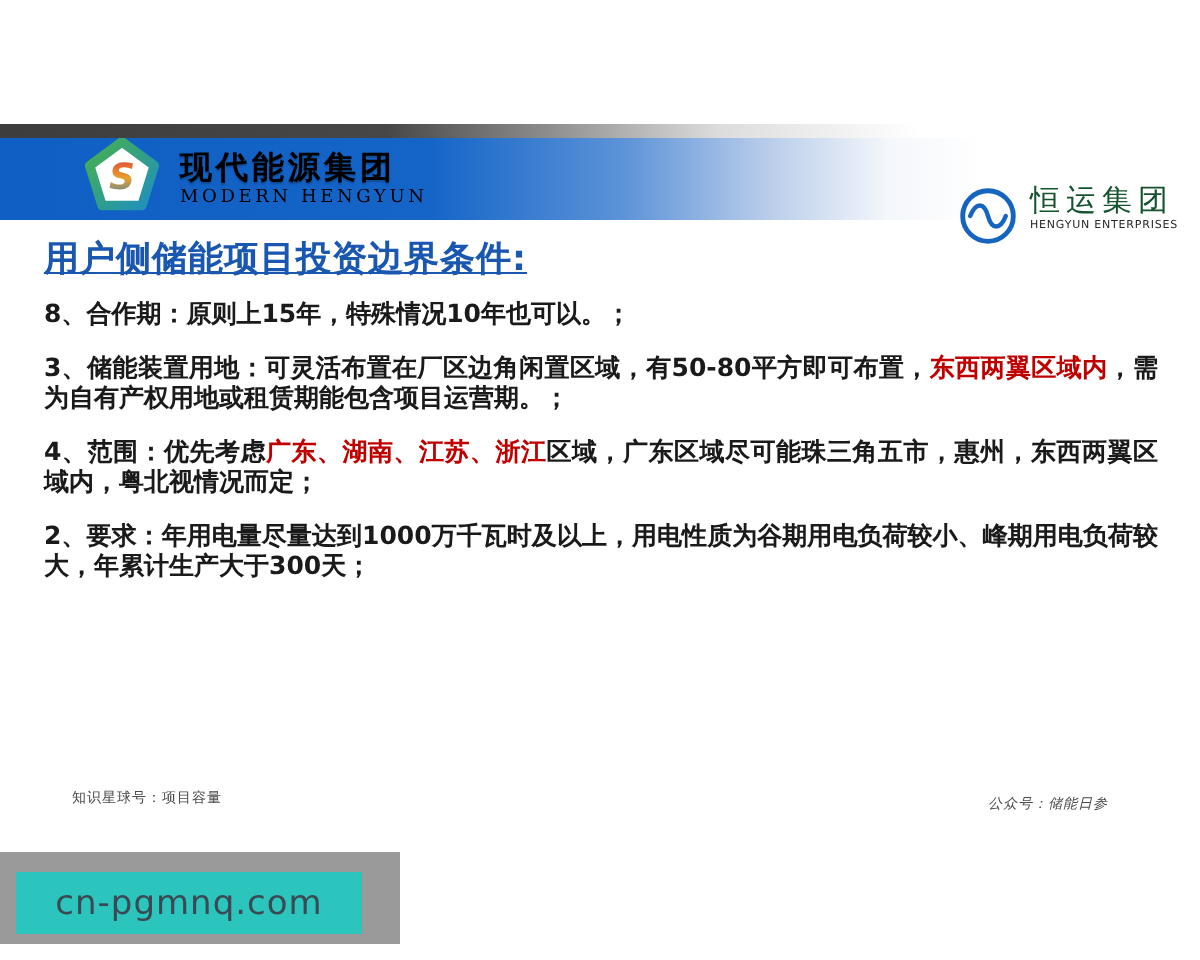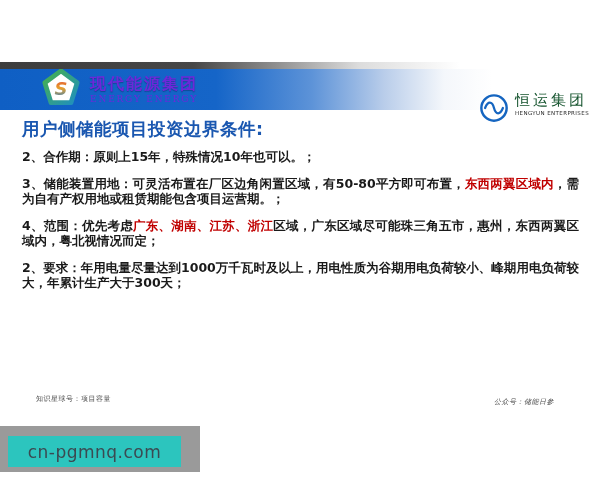--- a/index.html
+++ b/index.html
@@ -18,34 +18,34 @@
     position:absolute; left:0; top:62px; width:460px; height:7px;
     background:linear-gradient(90deg,#3d3d3d 0%,#474747 42%,#8f8f8f 60%,#dcdcdc 78%,rgba(255,255,255,0) 100%);
   }
   .banner {
     position:absolute; left:0; top:69px; width:600px; height:41px;
     background:linear-gradient(90deg,#0f5fc4 0%,#1565c8 36%,#5d93d8 52%,#b9cdea 64%,#f4f7fb 74%,#ffffff 82%);
   }
 
   
   .brand-left { position:absolute; left:42px; top:72px; height:36px; display:flex; align-items:center; gap:10px; }
-  .brand-names { color:#6d28d9; line-height:1.1;text-align:center; }
+  .brand-names { color:#000000; line-height:1.1; }
   .brand-name-cn { font-size:16px; font-weight:bold; letter-spacing:2px; text-shadow:0 1px 1px rgba(0,0,0,.25); }
   .brand-name-en { font-size:9px; font-family:"DejaVu Serif", serif; letter-spacing:1.8px; margin-top:2px; }
 
   
   .brand-right { position:absolute; left:479px; top:93px; display:flex; align-items:flex-start; gap:6px; }
   .brand-right .names { line-height:1; }
   .brand-right .cn { font-size:15px; font-weight:normal; color:#14532d; letter-spacing:3px; }
   .brand-right .en { font-size:5.5px; color:#2a2a2a; letter-spacing:0.4px; margin-top:3px; }
 
   
   .page-title {
     position:absolute; left:22px; top:117px; width:556px;
-    font-size:17.5px; font-weight:bold; color:#1a57b0; letter-spacing:0.5px;
+    font-size:17.5px; font-weight:bold; color:#1a57b0; letter-spacing:0.5px;text-decoration:underline;
   }
 
   
   .content {
     position:absolute; left:22px; top:149px; width:557px;
     font-size:12.5px; line-height:15px; font-weight:bold;
     color:#1a1a1a; text-align:justify;
   }
   .content .item { margin-bottom:12px; }
   .content .seg-red { color:#c00000; }
@@ -89,41 +89,41 @@
               <stop offset="0.5" stop-color="#e8a02c"></stop>
               <stop offset="1" stop-color="#2e7fc2"></stop>
           </linearGradient>
         </defs>
         <path d="M20 2 L37 14.5 L30.5 35.5 L9.5 35.5 L3 14.5 Z" fill="#ffffff" stroke="url(#sg)" stroke-width="5" stroke-linejoin="round"></path>
         <text x="20" y="27" text-anchor="middle" font-size="19" font-weight="bold" font-style="italic" fill="url(#ss)">S</text>
       </svg>
     </span>
     <span class="brand-names">
       <div class="brand-name-cn">现代能源集团</div>
-      <div class="brand-name-en">ENERGY ENERGY</div>
+      <div class="brand-name-en">MODERN HENGYUN</div>
     </span>
   </div>
 
   <div class="brand-right">
     <span>
       <svg width="30" height="30" viewBox="0 0 32 32">
         <circle cx="16" cy="16" r="13.5" fill="none" stroke="#1565c0" stroke-width="2.6"></circle>
         <path d="M6.5 16 C9.5 8.5, 14 8.5, 16 16 C18 23.5, 22.5 23.5, 25.5 16" fill="none" stroke="#1565c0" stroke-width="2.4" stroke-linecap="round"></path>
       </svg>
     </span>
     <span class="names">
       <div class="cn">恒运集团</div>
       <div class="en">HENGYUN ENTERPRISES</div>
     </span>
   </div>
 
   <div class="page-title">用户侧储能项目投资边界条件:</div>
 
   <div class="content">
-      <div class="item"><span>2、合作期：原则上15年，特殊情况10年也可以。；</span></div>
+      <div class="item"><span>8、合作期：原则上15年，特殊情况10年也可以。；</span></div>
       <div class="item"><span>3、储能装置用地：可灵活布置在厂区边角闲置区域，有50-80平方即可布置，</span><span class="seg-red">东西两翼区域内</span><span>，需为自有产权用地或租赁期能包含项目运营期。；</span></div>
       <div class="item"><span>4、范围：优先考虑</span><span class="seg-red">广东、湖南、江苏、浙江</span><span>区域，广东区域尽可能珠三角五市，惠州，东西两翼区域内，粤北视情况而定；</span></div>
       <div class="item"><span>2、要求：年用电量尽量达到1000万千瓦时及以上，用电性质为谷期用电负荷较小、峰期用电负荷较大，年累计生产大于300天；</span></div>
     </div>
 
   <div class="footnote footnote-left">知识星球号：项目容量</div>
   <div class="footnote footnote-right">公众号：储能日参</div>
 
   <div class="wm-outer">
     <div class="wm-inner">cn-pgmnq.com</div>

